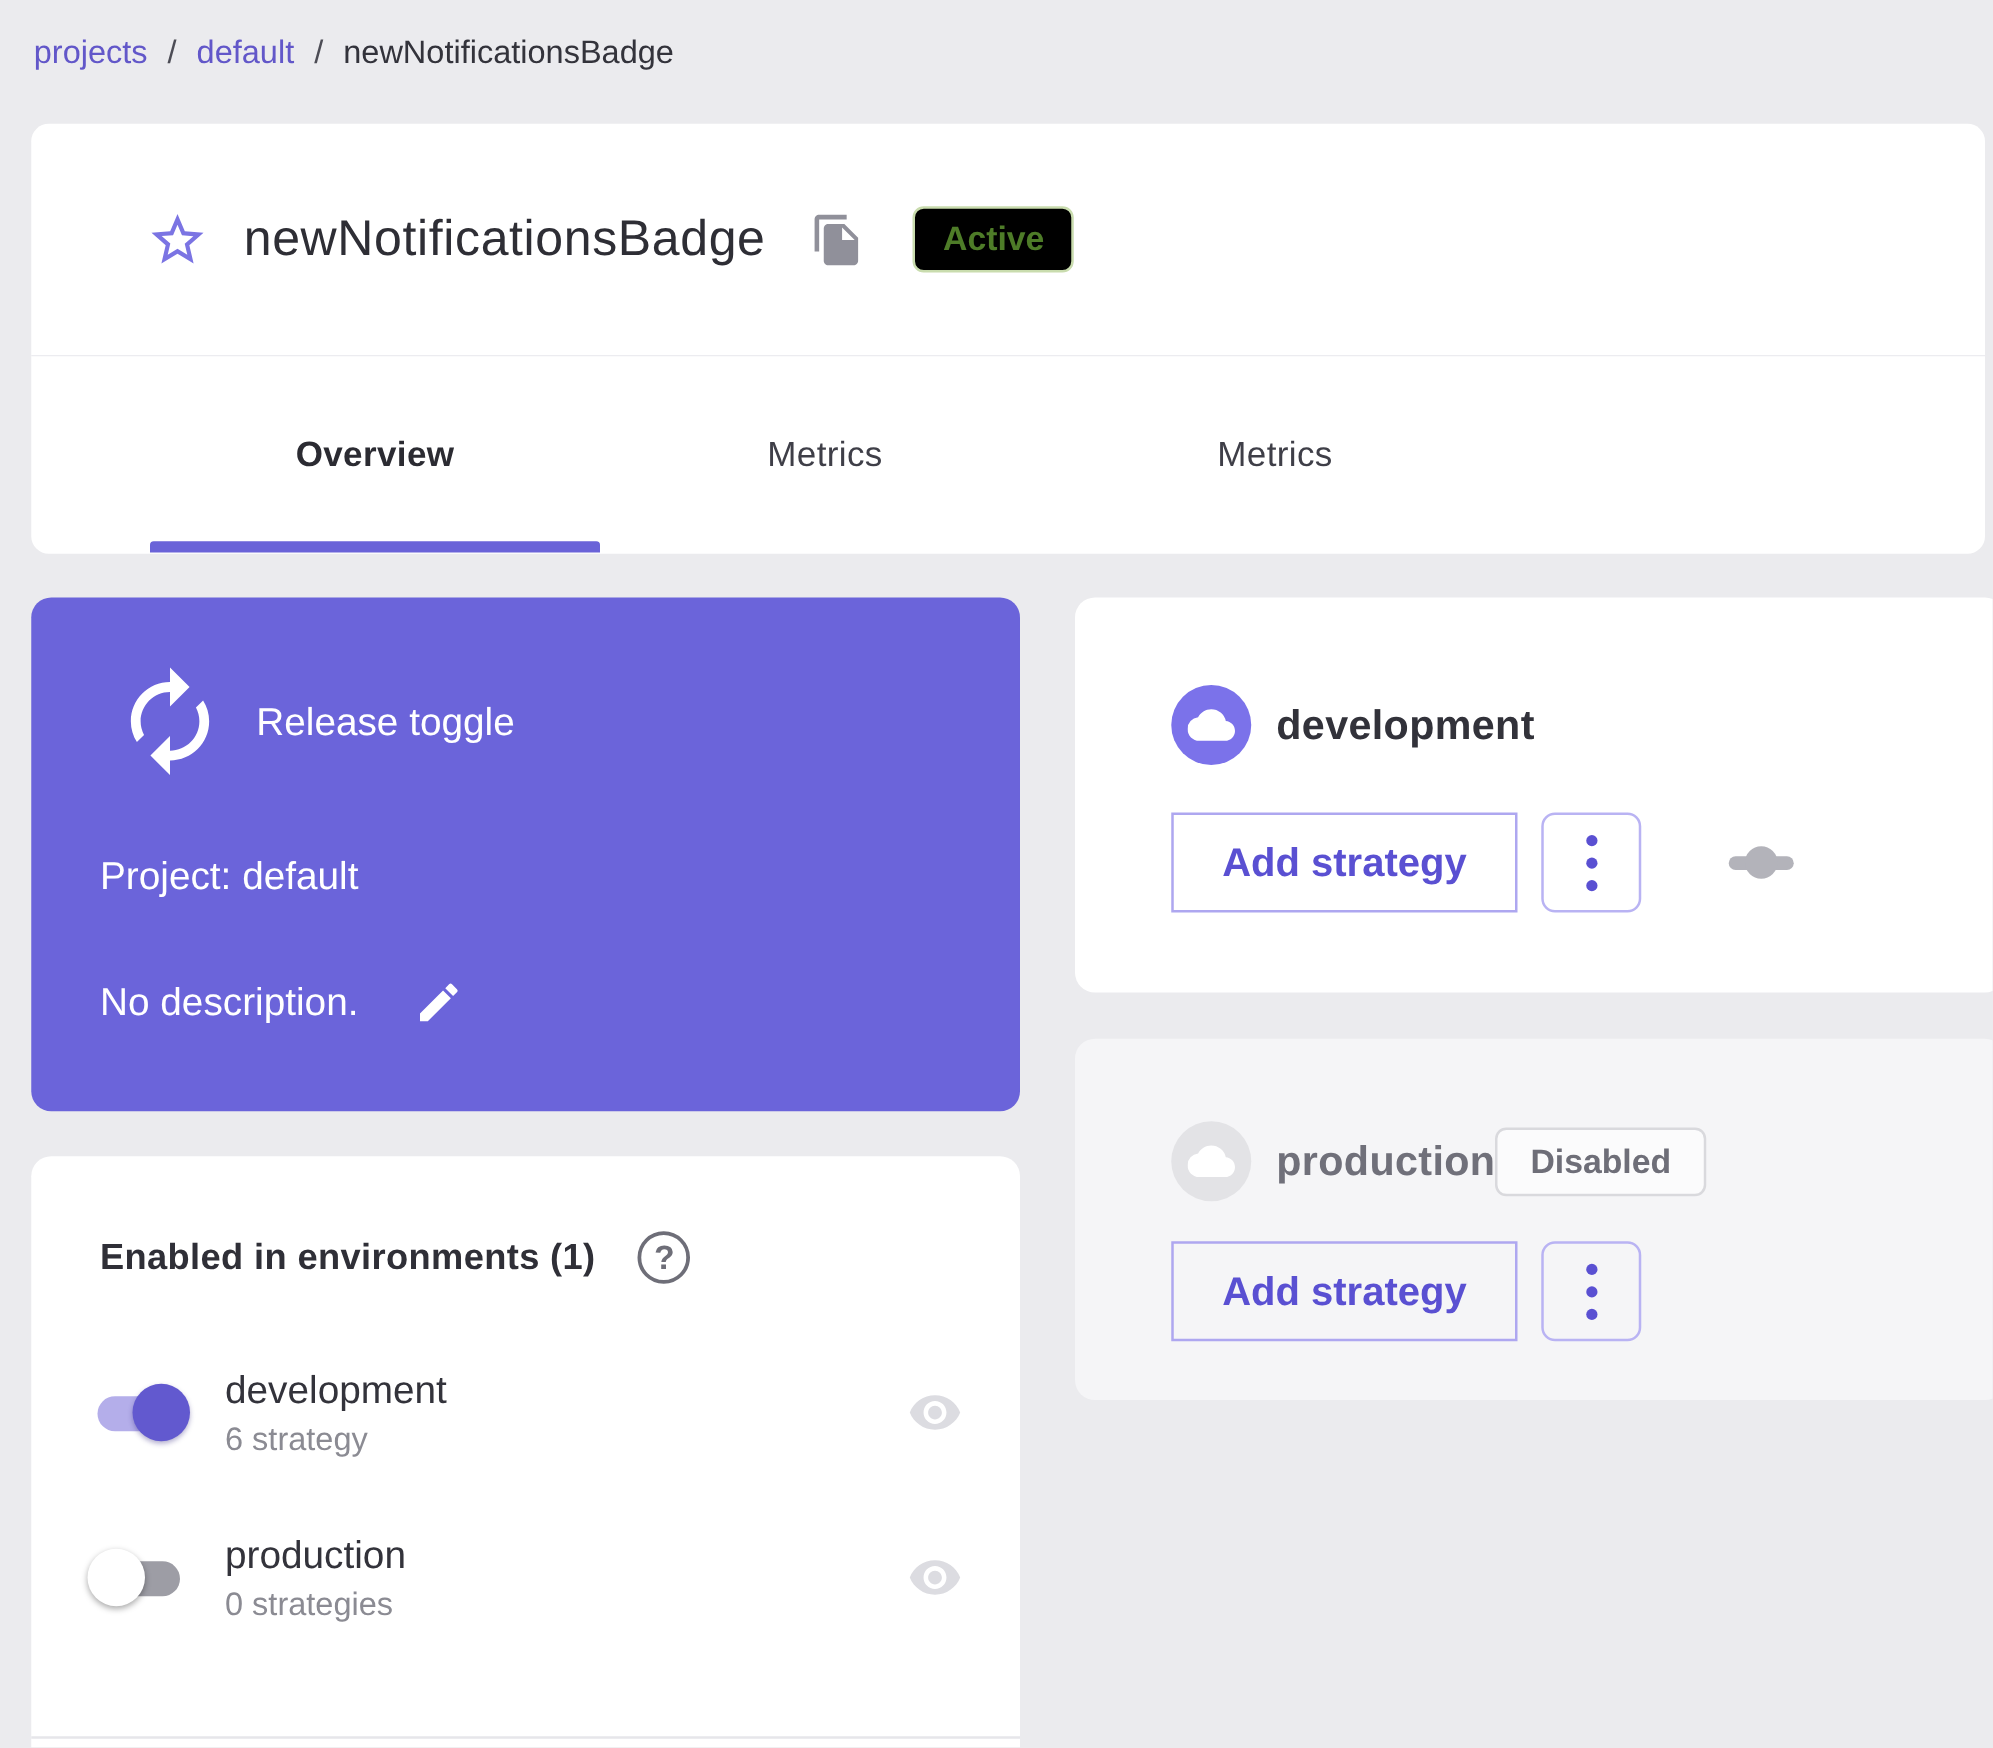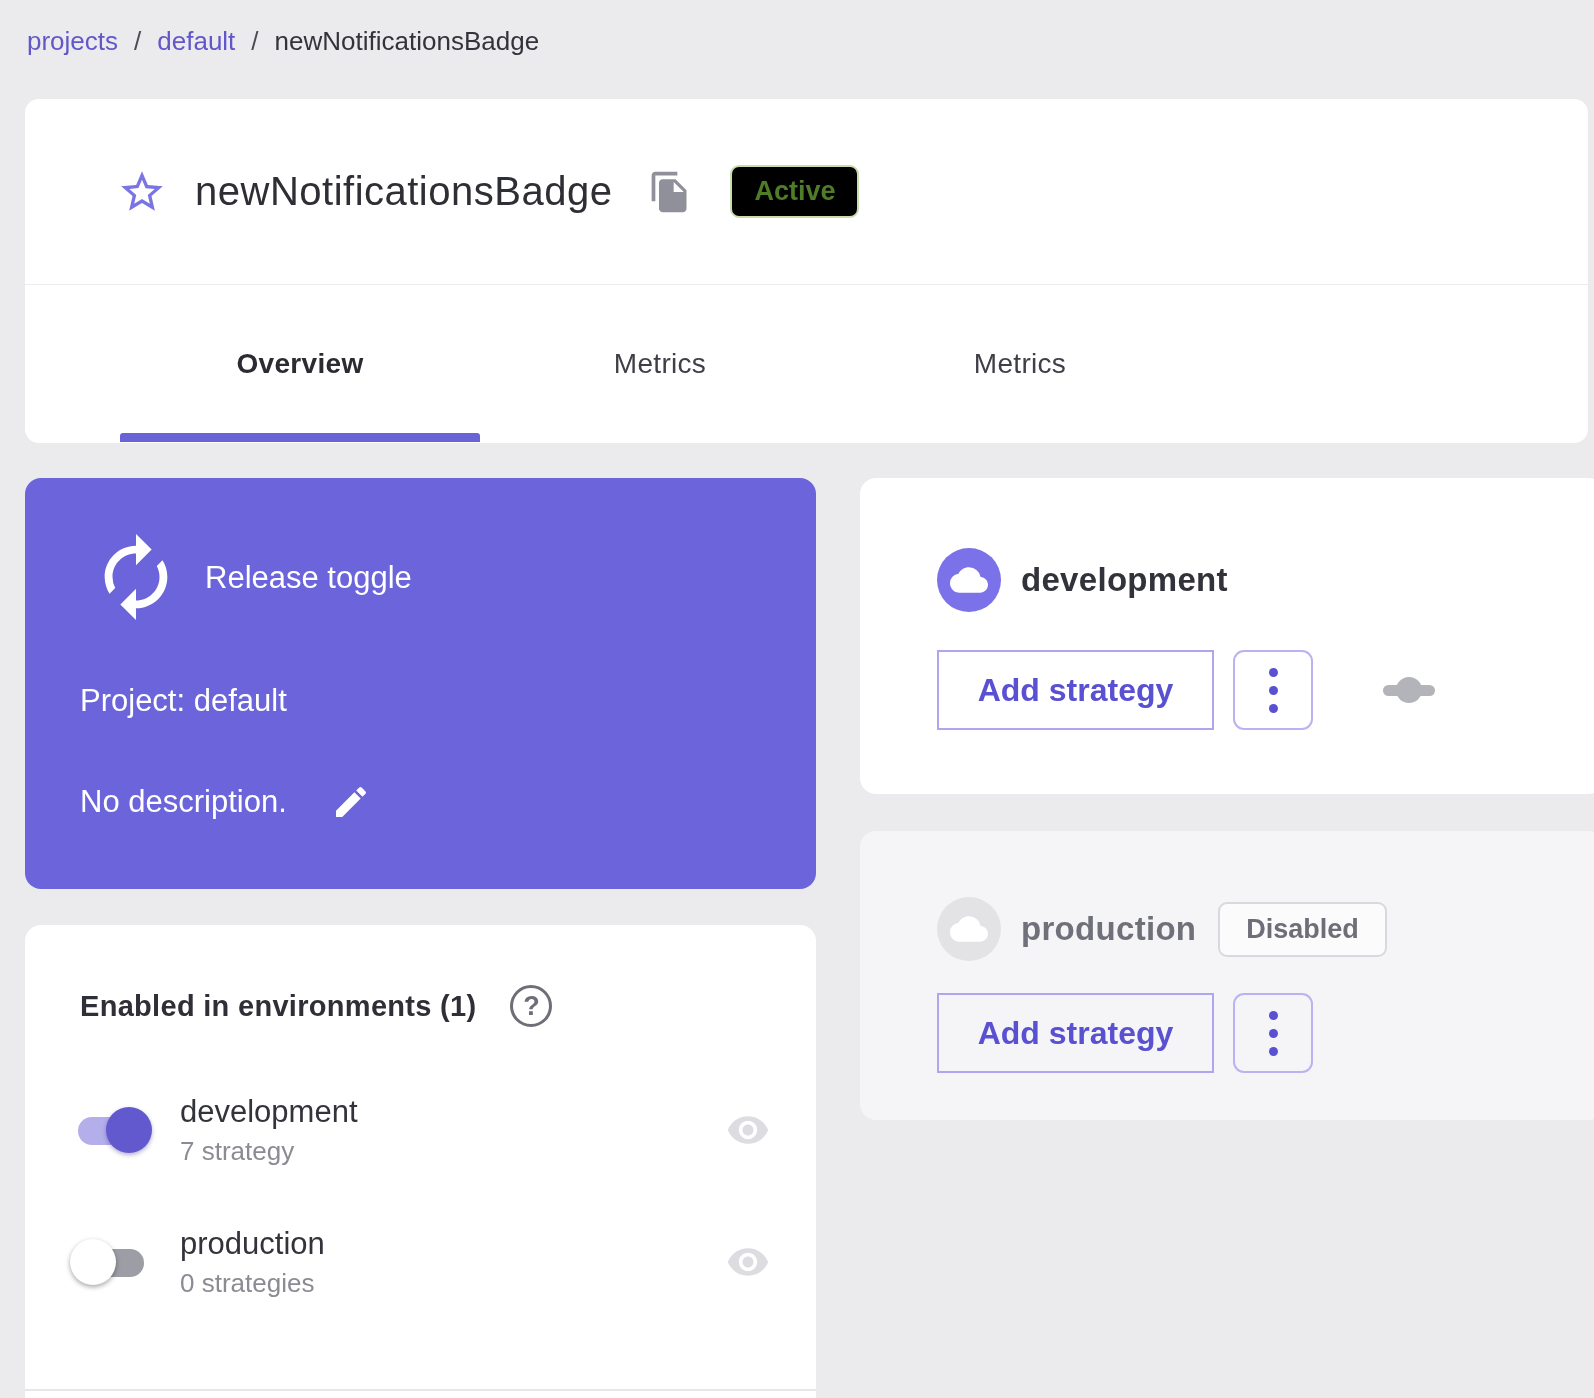--- a/index.html
+++ b/index.html
@@ -103,21 +103,21 @@
   .cloud-avatar {
     width:64px; height:64px; border-radius:50%;
     display:flex; align-items:center; justify-content:center;
   }
   .cloud-avatar.purple { background:#7b72ea; }
   .cloud-avatar.gray   { background:#e3e3e6; }
   .panel-name { margin-left:20px; font-size:33px; font-weight:bold; letter-spacing:0.3px; }
   .panel-dev  .panel-name { color:#32323a; }
   .panel-prod .panel-name { color:#70707a; }
   .disabled-chip {
-    margin-left:22px; padding:10px 26px;
+    padding:10px 26px;
     border:2px solid #d9d9dd; border-radius:9px; background:#fbfbfc;
     font-size:27px; font-weight:bold; color:#6e6e78;
   }
   .panel-actions { position:absolute; left:77px; display:flex; align-items:center; }
   .panel-dev  .panel-actions { top:172px; }
   .panel-prod .panel-actions { top:162px; }
   .add-strategy-btn {
     width:277px; height:80px; background:transparent;
     border:2px solid #aea7f0; border-radius:0;
     color:#5a50d2; font-size:32px; font-weight:bold;
@@ -193,21 +193,21 @@
     <span class="help-btn">?</span>
   </div>
 
   <div class="env-row env-row-dev">
     <span class="switch on">
       <span class="track"></span>
         <span class="thumb"></span>
     </span>
     <span class="env-texts">
       <span class="env-name">development</span>
-      <span class="env-strategies">7 strategy</span>
+      <span class="env-strategies">6 strategy</span>
     </span>
     <span class="eye-btn">
       <svg width="56" height="44" viewBox="0 0 24 24" fill="#dcdce1">
         <path d="M12 4.5C7 4.5 2.73 7.61 1 12c1.73 4.39 6 7.5 11 7.5s9.27-3.11 11-7.5c-1.73-4.39-6-7.5-11-7.5zM12 17c-2.76 0-5-2.24-5-5s2.24-5 5-5 5 2.24 5 5-2.24 5-5 5zm0-8c-1.66 0-3 1.34-3 3s1.34 3 3 3 3-1.34 3-3-1.34-3-3-3z"></path>
       </svg>
     </span>
   </div>
 
   <div class="env-row env-row-prod">
     <span class="switch off">

